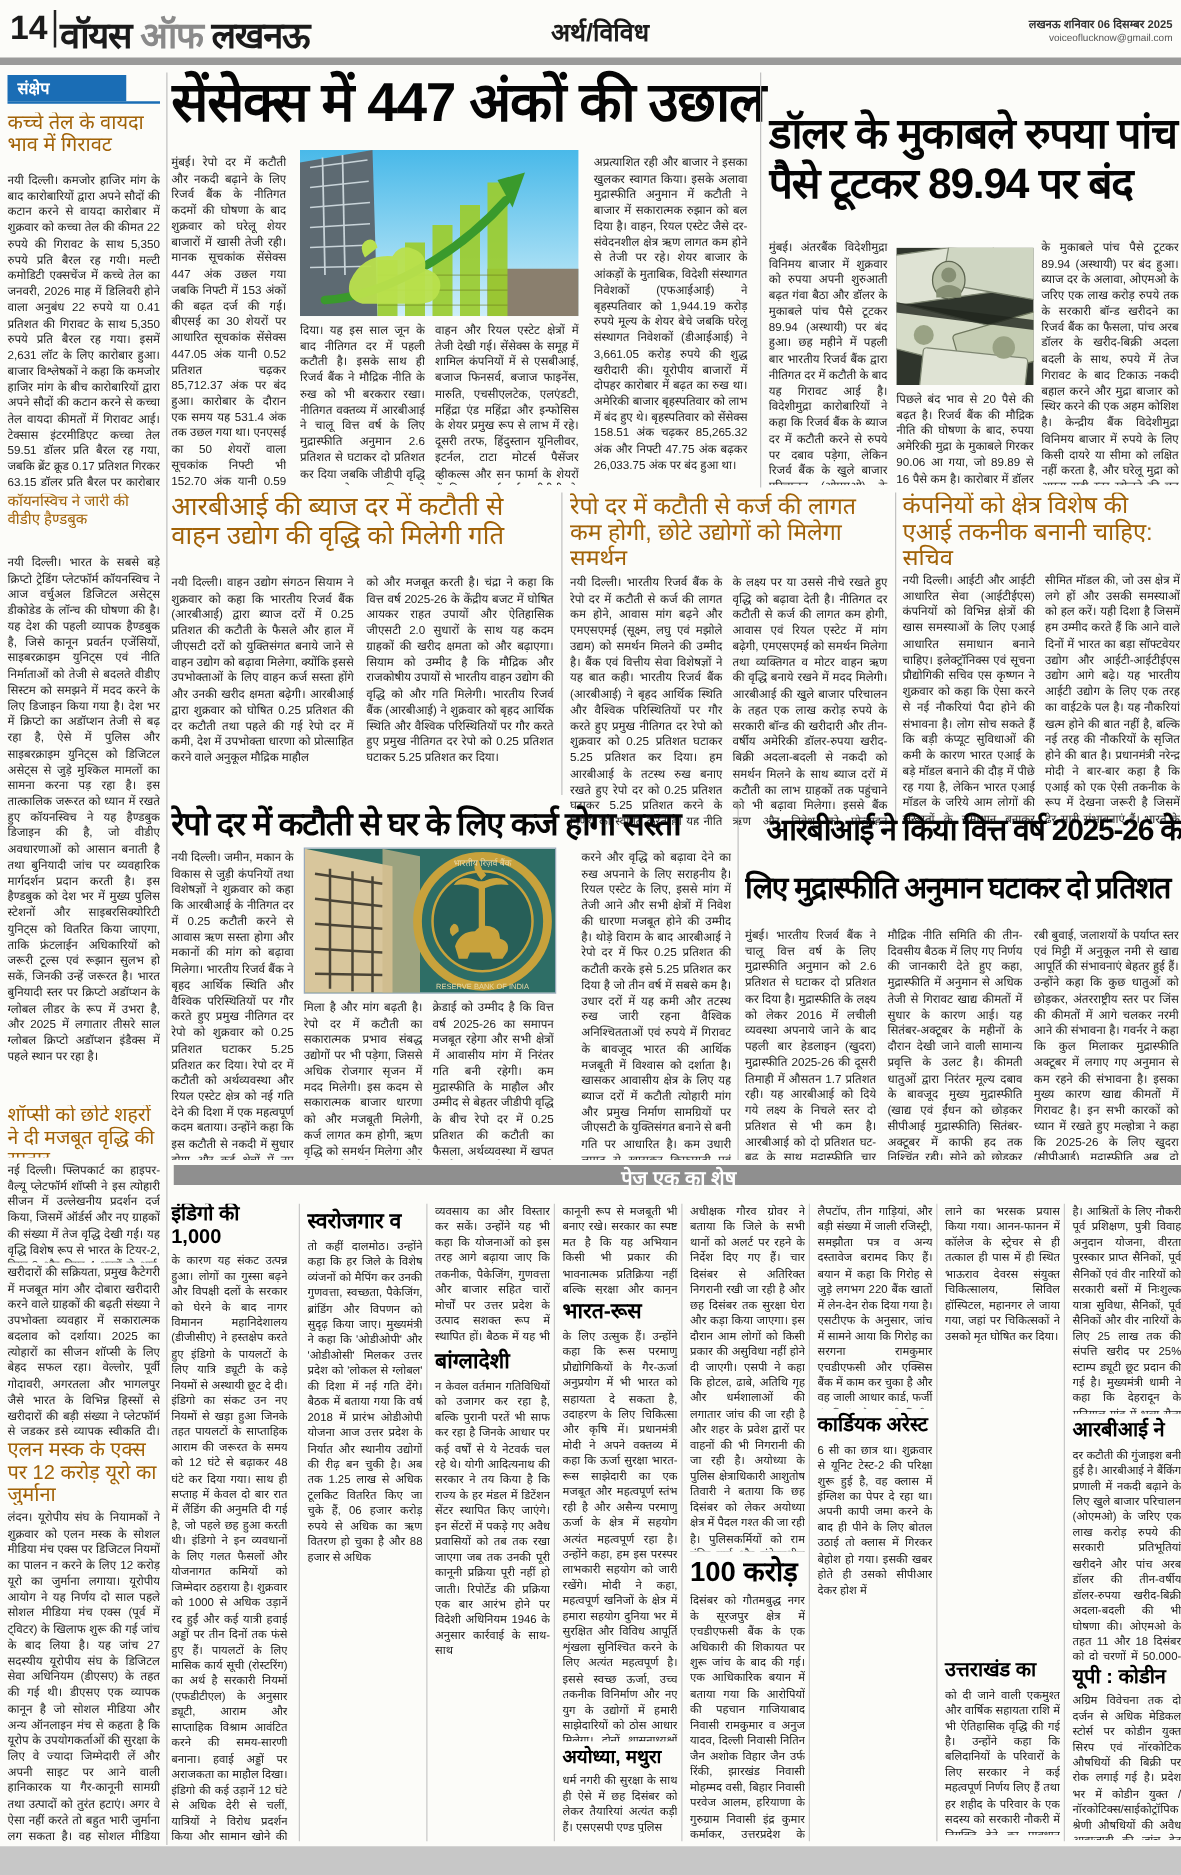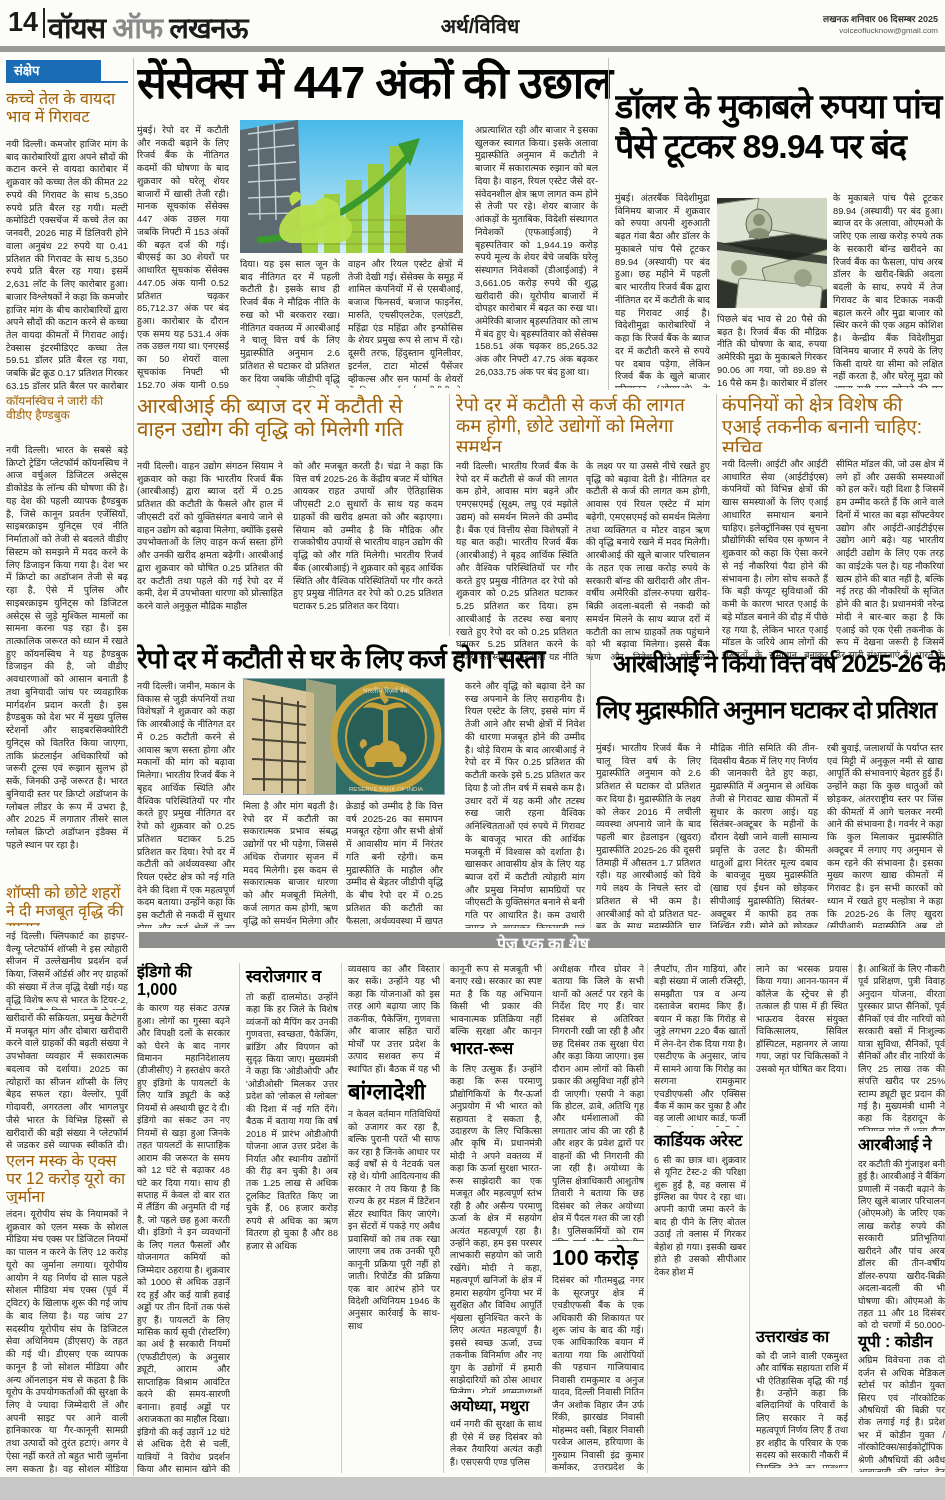--- a/index.html
+++ b/index.html
@@ -199,21 +199,21 @@
   <div class="bt" style="height:480px;">के कारण यह संकट उत्पन्न हुआ। लोगों का गुस्सा बढ़ने और विपक्षी दलों के सरकार को घेरने के बाद नागर विमानन महानिदेशालय (डीजीसीए) ने हस्तक्षेप करते हुए इंडिगो के पायलटों के लिए यात्रि ड्यूटी के कड़े नियमों से अस्थायी छूट दे दी। इंडिगो का संकट उन नए नियमों से खड़ा हुआ जिनके तहत पायलटों के साप्ताहिक आराम की जरूरत के समय को 12 घंटे से बढ़ाकर 48 घंटे कर दिया गया। साथ ही सप्ताह में केवल दो बार रात में लैंडिंग की अनुमति दी गई है, जो पहले छह हुआ करती थी। इंडिगो ने इन व्यवधानों के लिए गलत फैसलों और योजनागत कमियों को जिम्मेदार ठहराया है। शुक्रवार को 1000 से अधिक उड़ानें रद हुईं और कई यात्री हवाई अड्डों पर तीन दिनों तक फंसे हुए हैं। पायलटों के लिए मासिक कार्य सूची (रोस्टरिंग) का अर्थ है सरकारी नियमों (एफडीटीएल) के अनुसार ड्यूटी, आराम और साप्ताहिक विश्राम आवंटित करने की समय-सारणी बनाना। हवाई अड्डों पर अराजकता का माहौल दिखा। इंडिगो की कई उड़ानें 12 घंटे से अधिक देरी से चलीं, यात्रियों ने विरोध प्रदर्शन किया और सामान खोने की शिकायतें भी सामने आईं। पायलटों की कमी और योजनागत खामियों के कारण इंडिगो की उड़ानों में यह व्यवधान आज चौथे दिन भी है और अधिकारी स्थिति पर कड़ी निगरानी रखे हुए हैं। विमानन कंपनी इंडिगो द्वारा पिछले दो दिनों में उड़ानें रद्द किए जाने पर चिंता जताते हुए कांग्रेस सदस्य प्रमोद तिवारी ने शुक्रवार को राज्यसभा में कहा कि एक कंपनी के एकाधिकार के कारण यह समस्या उत्पन्न हुई है और संसद सदस्य तथा आम नागरिक सभी</div>
 </div>
 
 <div class="abs bcol" style="left:239px;border-left:1px solid #c9c9c9;padding-left:6px;width:99px;">
   <div class="bhead" style="font-size:17px;">स्वरोजगार व</div>
   <div class="bt" style="height:405px;">तो कहीं दालमोठ। उन्होंने कहा कि हर जिले के विशेष व्यंजनों को मैपिंग कर उनकी गुणवत्ता, स्वच्छता, पैकेजिंग, ब्रांडिंग और विपणन को सुदृढ़ किया जाए। मुख्यमंत्री ने कहा कि 'ओडीओपी' और 'ओडीओसी' मिलकर उत्तर प्रदेश को 'लोकल से ग्लोबल' की दिशा में नई गति देंगे। बैठक में बताया गया कि वर्ष 2018 में प्रारंभ ओडीओपी योजना आज उत्तर प्रदेश के निर्यात और स्थानीय उद्योगों की रीढ़ बन चुकी है। अब तक 1.25 लाख से अधिक टूलकिट वितरित किए जा चुके हैं, 06 हजार करोड़ रुपये से अधिक का ऋण वितरण हो चुका है और 88 हजार से अधिक</div>
 </div>
 
 <div class="abs bcol" style="left:341px;border-left:1px solid #c9c9c9;padding-left:6px;width:99px;">
   <div class="bt" style="height:112px;">व्यवसाय का और विस्तार कर सकें। उन्होंने यह भी कहा कि योजनाओं को इस तरह आगे बढ़ाया जाए कि तकनीक, पैकेजिंग, गुणवत्ता और बाजार सहित चारों मोर्चों पर उत्तर प्रदेश के उत्पाद सशक्त रूप में स्थापित हों। बैठक में यह भी बताया गया कि ओडीओपी से जुड़े कॉमन फैसिलिटी सेंटरों को अब और अधिक उपयोगी बनाया जाएगा।</div>
-  <div class="bhead" style="font-size:22px;">बांग्लादेशी</div>
+  <div class="bhead" style="font-size:17px;">बांग्लादेशी</div>
   <div class="bt" style="height:363px;">न केवल वर्तमान गतिविधियों को उजागर कर रहा है, बल्कि पुरानी परतें भी साफ कर रहा है जिनके आधार पर कई वर्षों से ये नेटवर्क चल रहे थे। योगी आदित्यनाथ की सरकार ने तय किया है कि राज्य के हर मंडल में डिटेंशन सेंटर स्थापित किए जाएंगे। इन सेंटरों में पकड़े गए अवैध प्रवासियों को तब तक रखा जाएगा जब तक उनकी पूरी कानूनी प्रक्रिया पूरी नहीं हो जाती। रिपोर्टेड की प्रक्रिया एक बार आरंभ होने पर विदेशी अधिनियम 1946 के अनुसार कार्रवाई के साथ-साथ</div>
 </div>
 
 <div class="abs bcol" style="left:443px;border-left:1px solid #c9c9c9;padding-left:6px;width:99px;">
   <div class="bt" style="height:72px;">कानूनी रूप से मजबूती भी बनाए रखे। सरकार का स्पष्ट मत है कि यह अभियान किसी भी प्रकार की भावनात्मक प्रतिक्रिया नहीं बल्कि सुरक्षा और कानून व्यवस्था को मजबूत करने का कदम है।</div>
   <div class="bhead" style="font-size:17px;">भारत-रूस</div>
   <div class="bt" style="height:330px;">के लिए उत्सुक हैं। उन्होंने कहा कि रूस परमाणु प्रौद्योगिकियों के गैर-ऊर्जा अनुप्रयोग में भी भारत को सहायता दे सकता है, उदाहरण के लिए चिकित्सा और कृषि में। प्रधानमंत्री मोदी ने अपने वक्तव्य में कहा कि ऊर्जा सुरक्षा भारत-रूस साझेदारी का एक मजबूत और महत्वपूर्ण स्तंभ रही है और असैन्य परमाणु ऊर्जा के क्षेत्र में सहयोग अत्यंत महत्वपूर्ण रहा है। उन्होंने कहा, हम इस परस्पर लाभकारी सहयोग को जारी रखेंगे। मोदी ने कहा, महत्वपूर्ण खनिजों के क्षेत्र में हमारा सहयोग दुनिया भर में सुरक्षित और विविध आपूर्ति शृंखला सुनिश्चित करने के लिए अत्यंत महत्वपूर्ण है। इससे स्वच्छ ऊर्जा, उच्च तकनीक विनिर्माण और नए युग के उद्योगों में हमारी साझेदारियों को ठोस आधार मिलेगा। दोनों शासनाध्यक्षों की बातचीत के दौरान</div>
   <div class="bhead" style="font-size:15px;">अयोध्या, मथुरा</div>
   <div class="bt" style="height:48px;">धर्म नगरी की सुरक्षा के साथ ही ऐसे में छह दिसंबर को लेकर तैयारियां अत्यंत कड़ी हैं। एसएसपी एण्ड पुलिस</div>
 </div>

